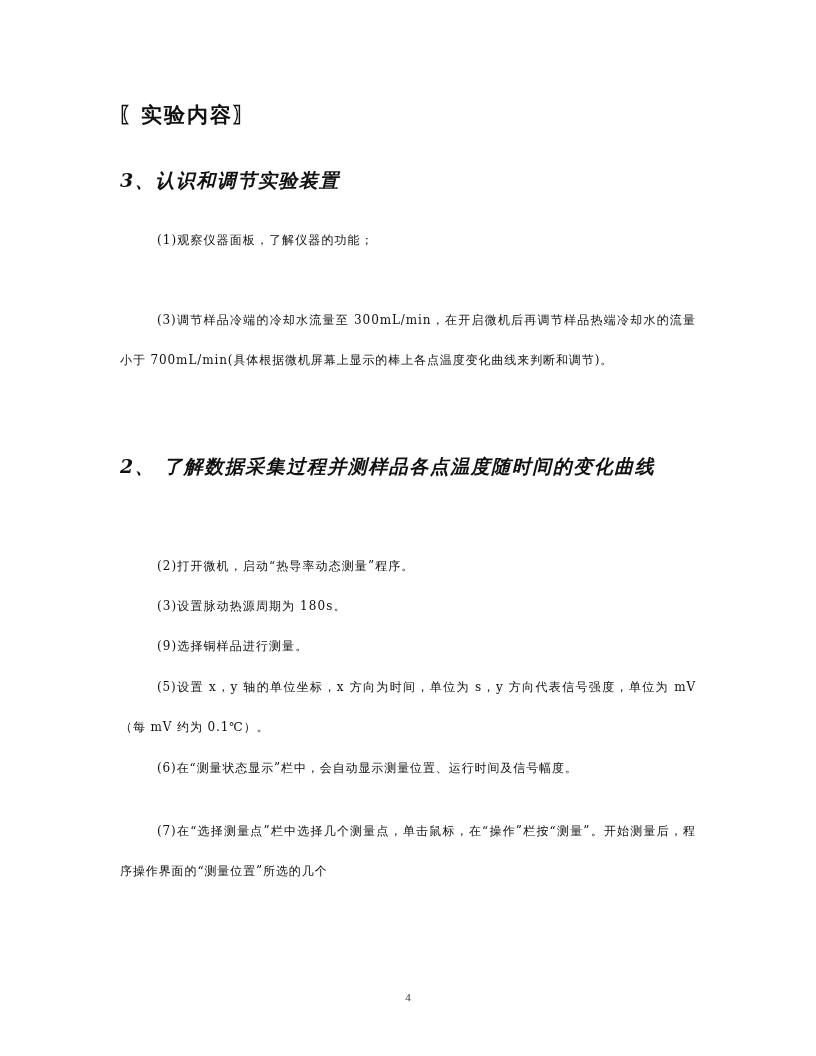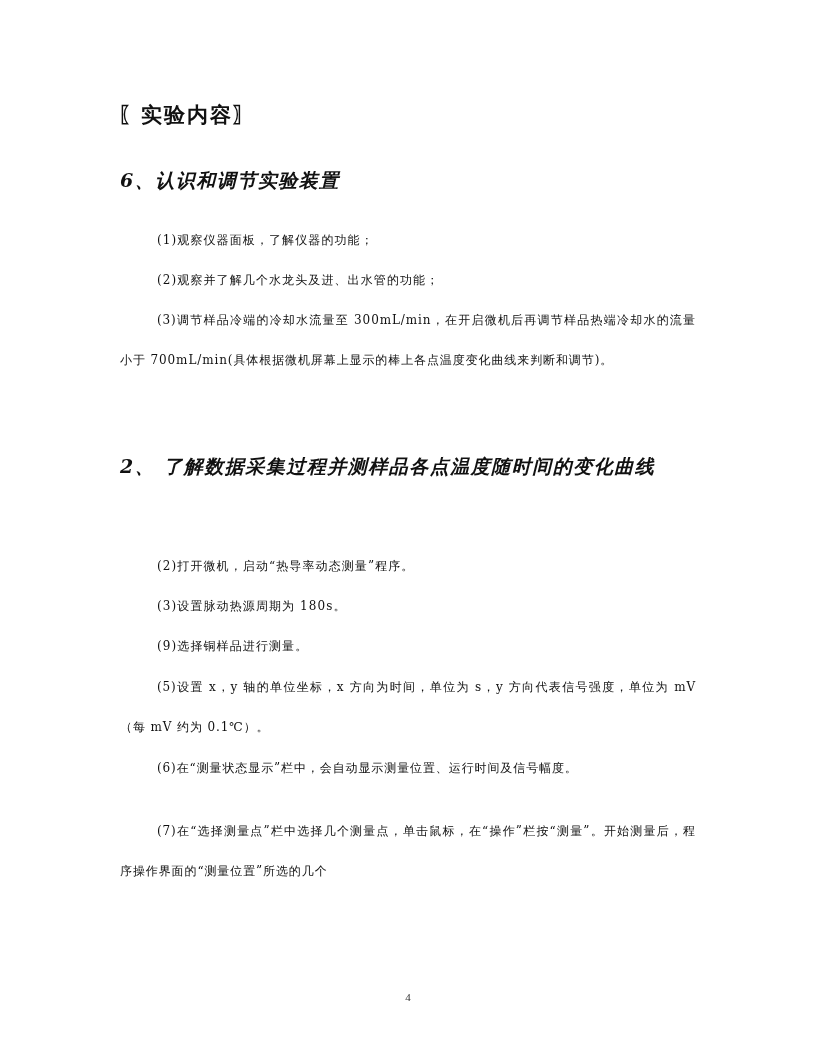--- a/index.html
+++ b/index.html
@@ -65,24 +65,23 @@
       font-family: "Liberation Serif", serif;
     }
   </style>
 </head>
 <body>
 
 <div class="page">
 
   <div class="title">〖实验内容〗</div>
 
-  <div class="section-heading" style="top:166px;">6、认识和调节实验装置</div>
+  <div class="section-heading" style="top:166px;">3、认识和调节实验装置</div>
 
   <div class="para" style="top:220px;">(1)观察仪器面板，了解仪器的功能；</div>
-  <div class="para" style="top:260px;">(2)观察并了解几个水龙头及进、出水管的功能；</div>
   <div class="para tight" style="top:300px;">(3)调节样品冷端的冷却水流量至 300mL/min，在开启微机后再调节样品热端冷却水的流量小于 700mL/min(具体根据微机屏幕上显示的棒上各点温度变化曲线来判断和调节)。</div>
 
   <div class="section-heading" style="top:452px;">2、 了解数据采集过程并测样品各点温度随时间的变化曲线</div>
 
   <div class="para" style="top:546px;">(2)打开微机，启动“热导率动态测量”程序。</div>
   <div class="para" style="top:586px;">(3)设置脉动热源周期为 180s。</div>
   <div class="para" style="top:626px;">(9)选择铜样品进行测量。</div>
   <div class="para tight" style="top:667px;">(5)设置 x，y 轴的单位坐标，x 方向为时间，单位为 s，y 方向代表信号强度，单位为 mV（每 mV 约为 0.1℃）。</div>
   <div class="para tight" style="top:748px;">(6)在“测量状态显示”栏中，会自动显示测量位置、运行时间及信号幅度。</div>
   <div class="para tight" style="top:811px;">(7)在“选择测量点”栏中选择几个测量点，单击鼠标，在“操作”栏按“测量”。开始测量后，程序操作界面的“测量位置”所选的几个</div>

